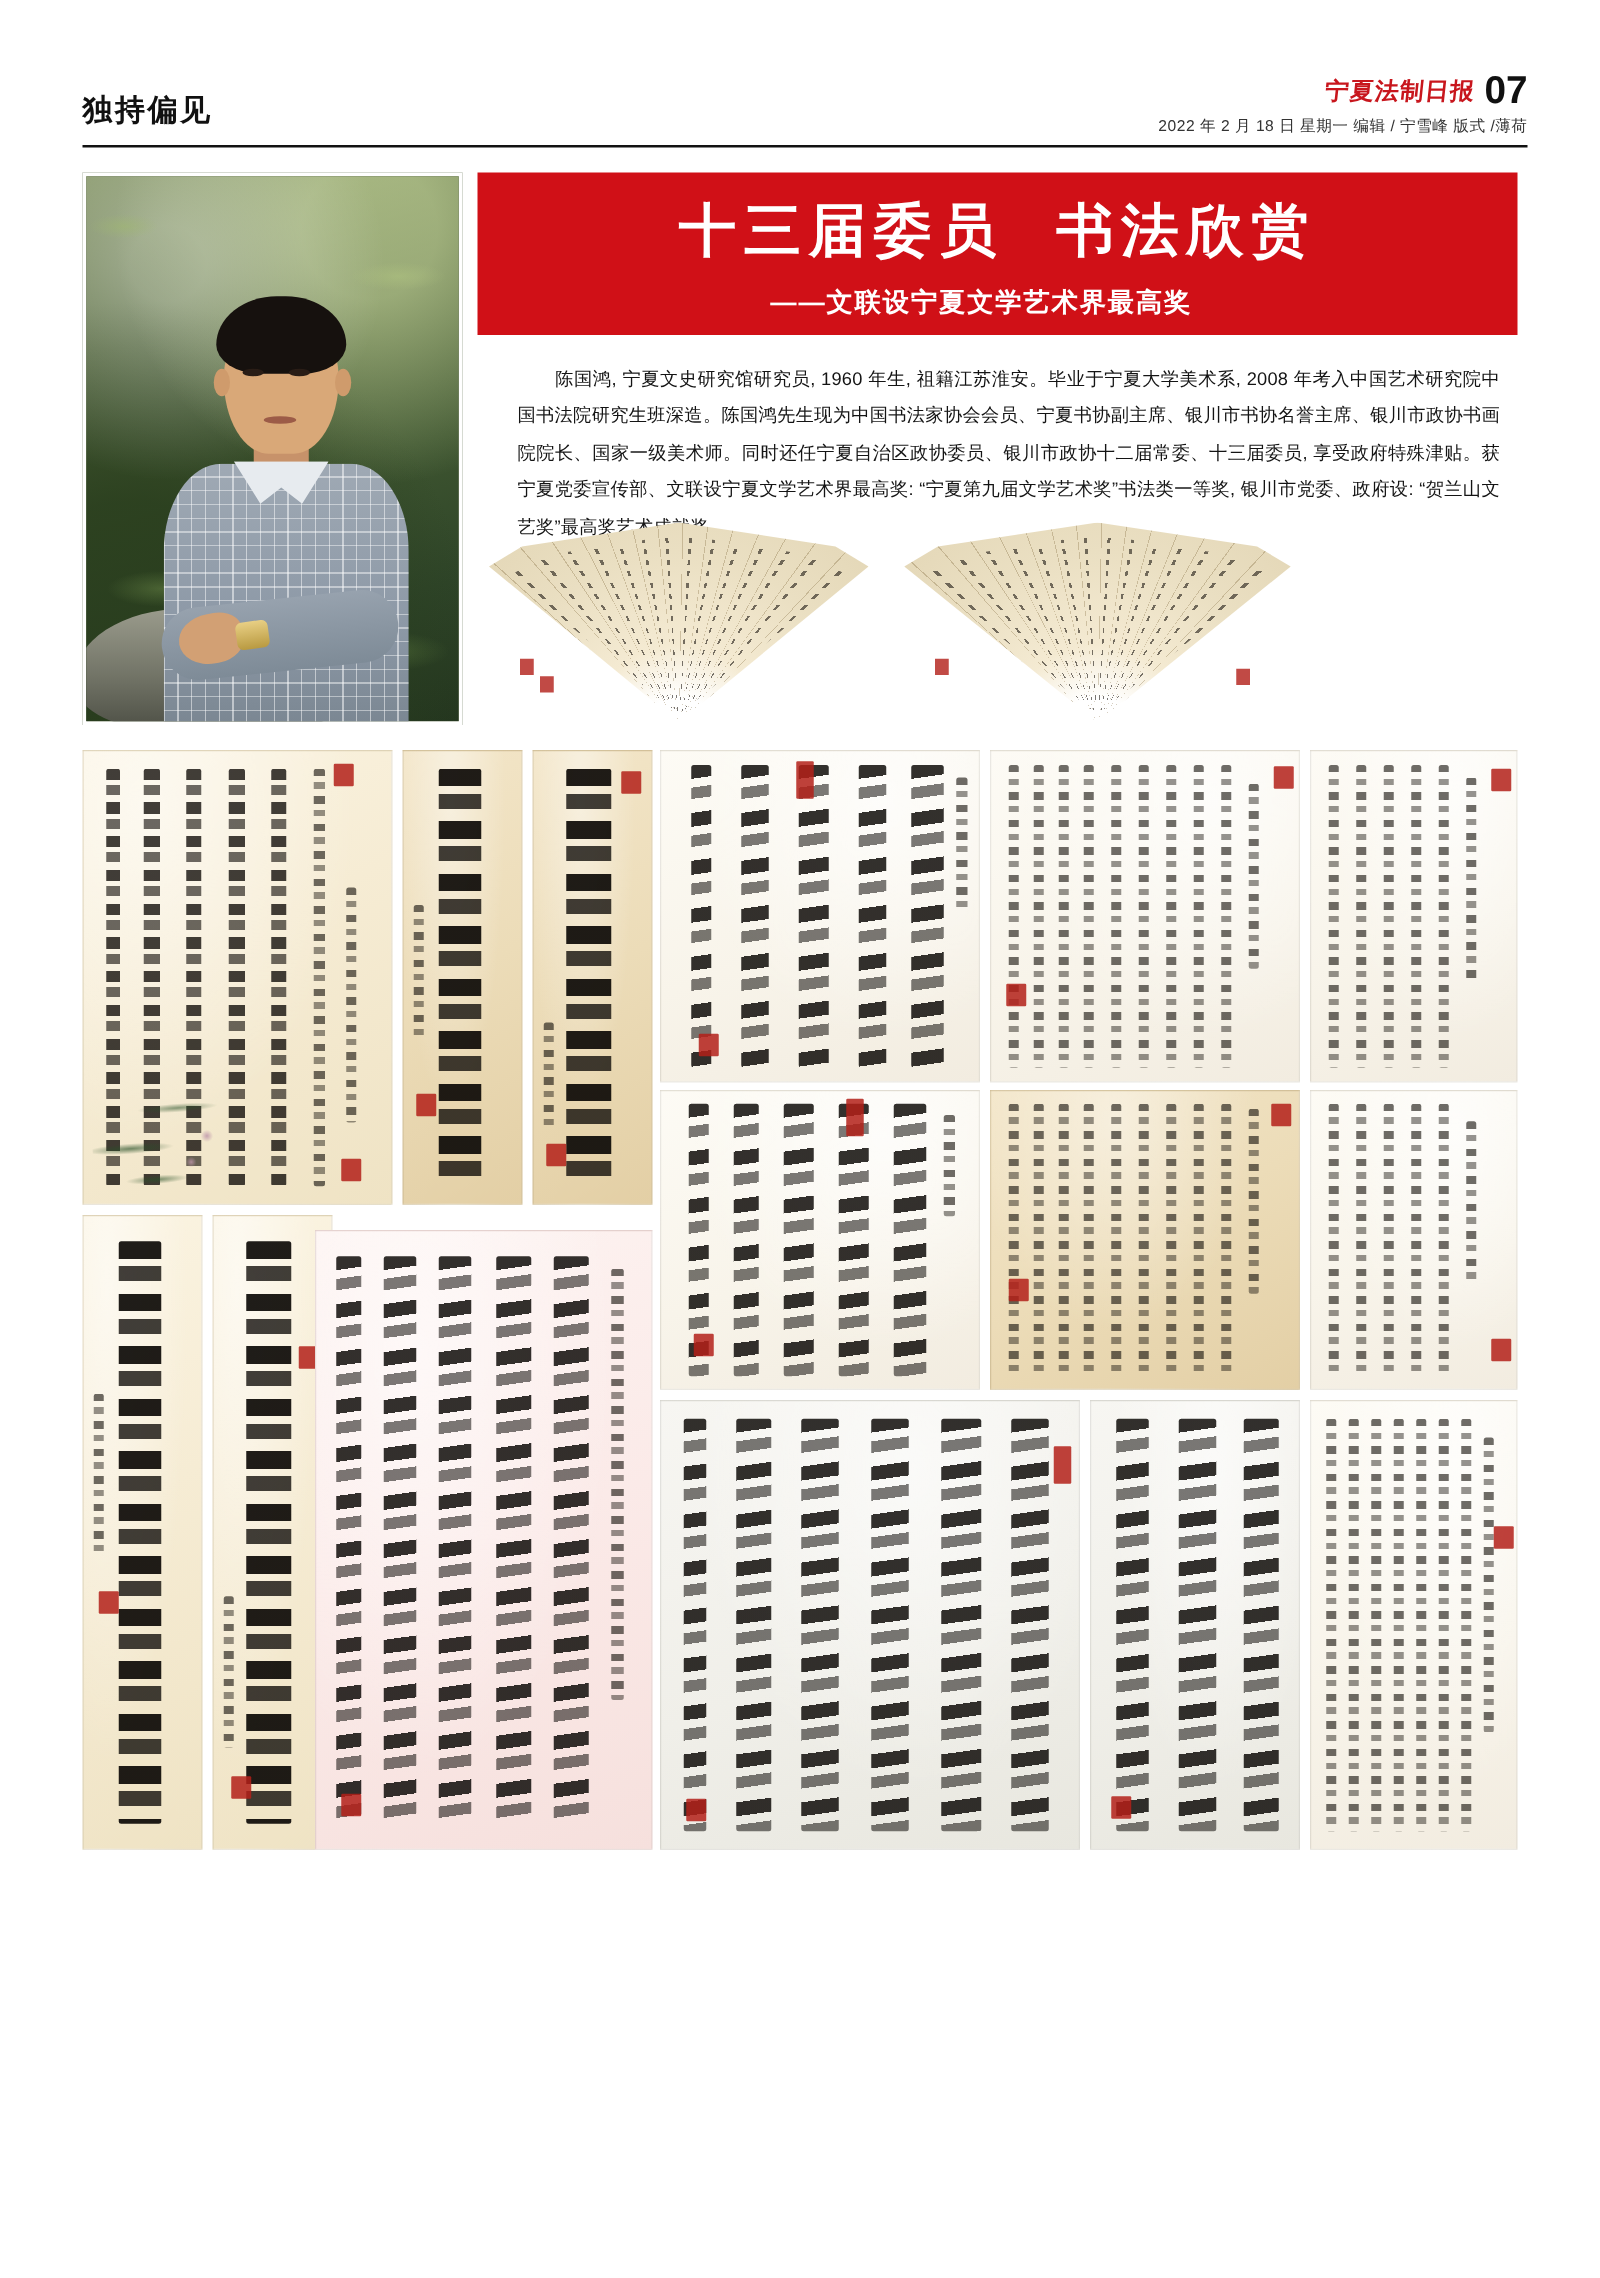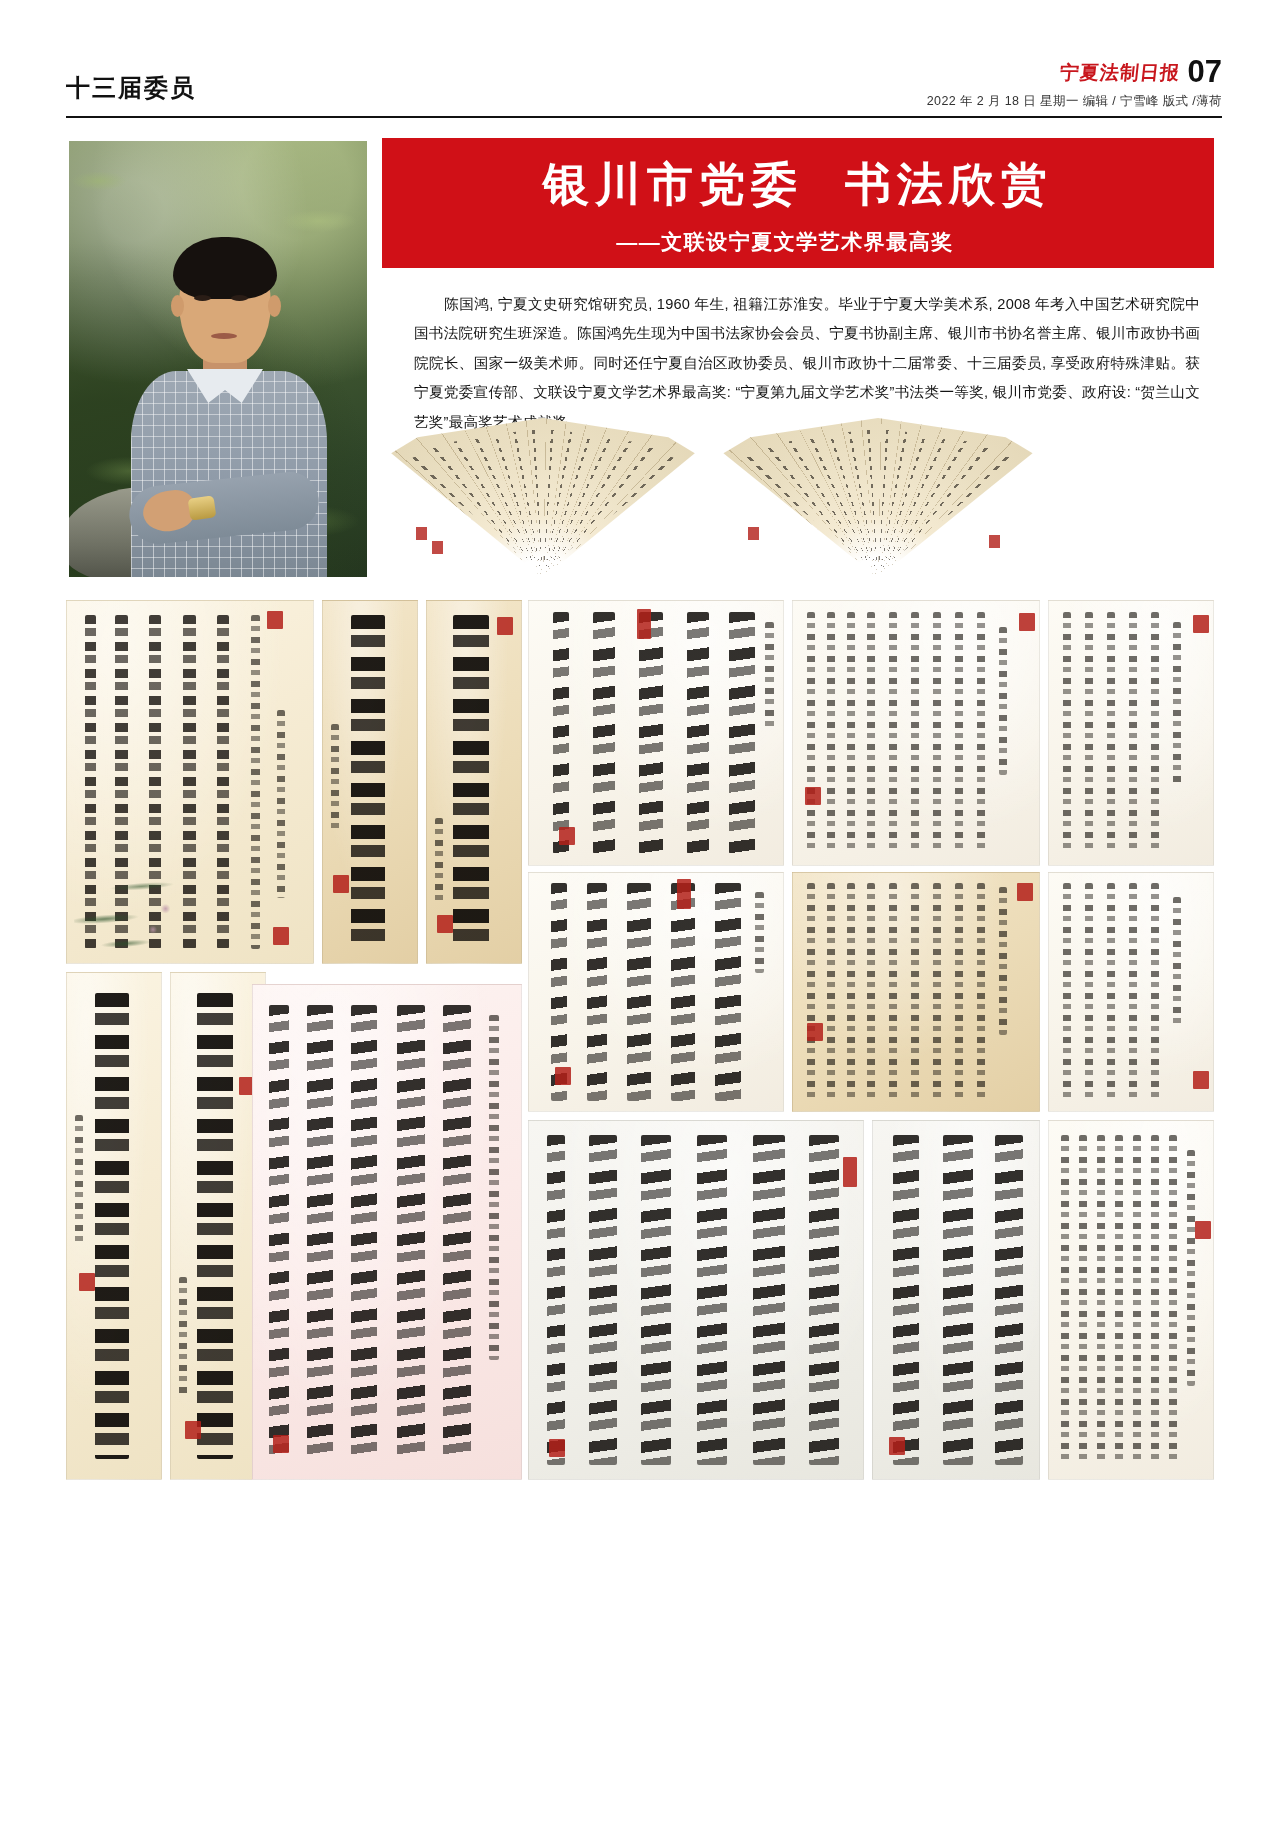--- a/index.html
+++ b/index.html
@@ -418,21 +418,21 @@
       radial-gradient(ellipse 36px 5px at 50px 96px, rgba(40,80,40,.6), rgba(0,0,0,0) 70%),
       radial-gradient(circle 7px at 92px 64px, rgba(190,150,170,.85), rgba(0,0,0,0) 70%),
       radial-gradient(circle 6px at 78px 84px, rgba(190,150,170,.8), rgba(0,0,0,0) 70%);
     transform: rotate(-4deg);
   }
 </style>
 </head>
 <body>
 
 <div class="masthead">
-  <div class="section-title">十三届委员</div>
+  <div class="section-title">独持偏见</div>
   <div class="masthead-right">
     <div class="paper-logo-row">
       <div class="paper-logo">宁夏法制日报</div>
       <div class="page-number">07</div>
     </div>
     <div class="issue-line">2022 年 2 月 18 日  星期一  编辑 / 宁雪峰  版式 /薄荷</div>
   </div>
   <div class="masthead-rule"></div>
 </div>
 
@@ -452,21 +452,21 @@
     <div class="eye-r"></div>
     <div class="mouth"></div>
     <div class="arm"></div>
     <div class="hand"></div>
     <div class="watch"></div>
   </div>
 </div>
 
 <div class="banner">
   <div class="banner-title">
-    <span>银川市党委</span><span class="gap"></span><span>书法欣赏</span>
+    <span>十三届委员</span><span class="gap"></span><span>书法欣赏</span>
   </div>
   <div class="banner-sub">——文联设宁夏文学艺术界最高奖</div>
 </div>
 
 <div class="bio"><span class="bio-indent"></span><span>陈国鸿, 宁夏文史研究馆研究员, 1960 年生, 祖籍江苏淮安。毕业于宁夏大学美术系, 2008 年考入中国艺术研究院中国书法院研究生班深造。陈国鸿先生现为中国书法家协会会员、宁夏书协副主席、银川市书协名誉主席、银川市政协书画院院长、国家一级美术师。同时还任宁夏自治区政协委员、银川市政协十二届常委、十三届委员, 享受政府特殊津贴。获宁夏党委宣传部、文联设宁夏文学艺术界最高奖: “宁夏第九届文学艺术奖”书法类一等奖, 银川市党委、政府设: “贺兰山文艺奖”最高奖艺术成就奖。</span></div>
 
 <div class="fan left">
   <div class="fan-body"></div>
   <div class="ribs"></div>
   <div class="script"></div>

